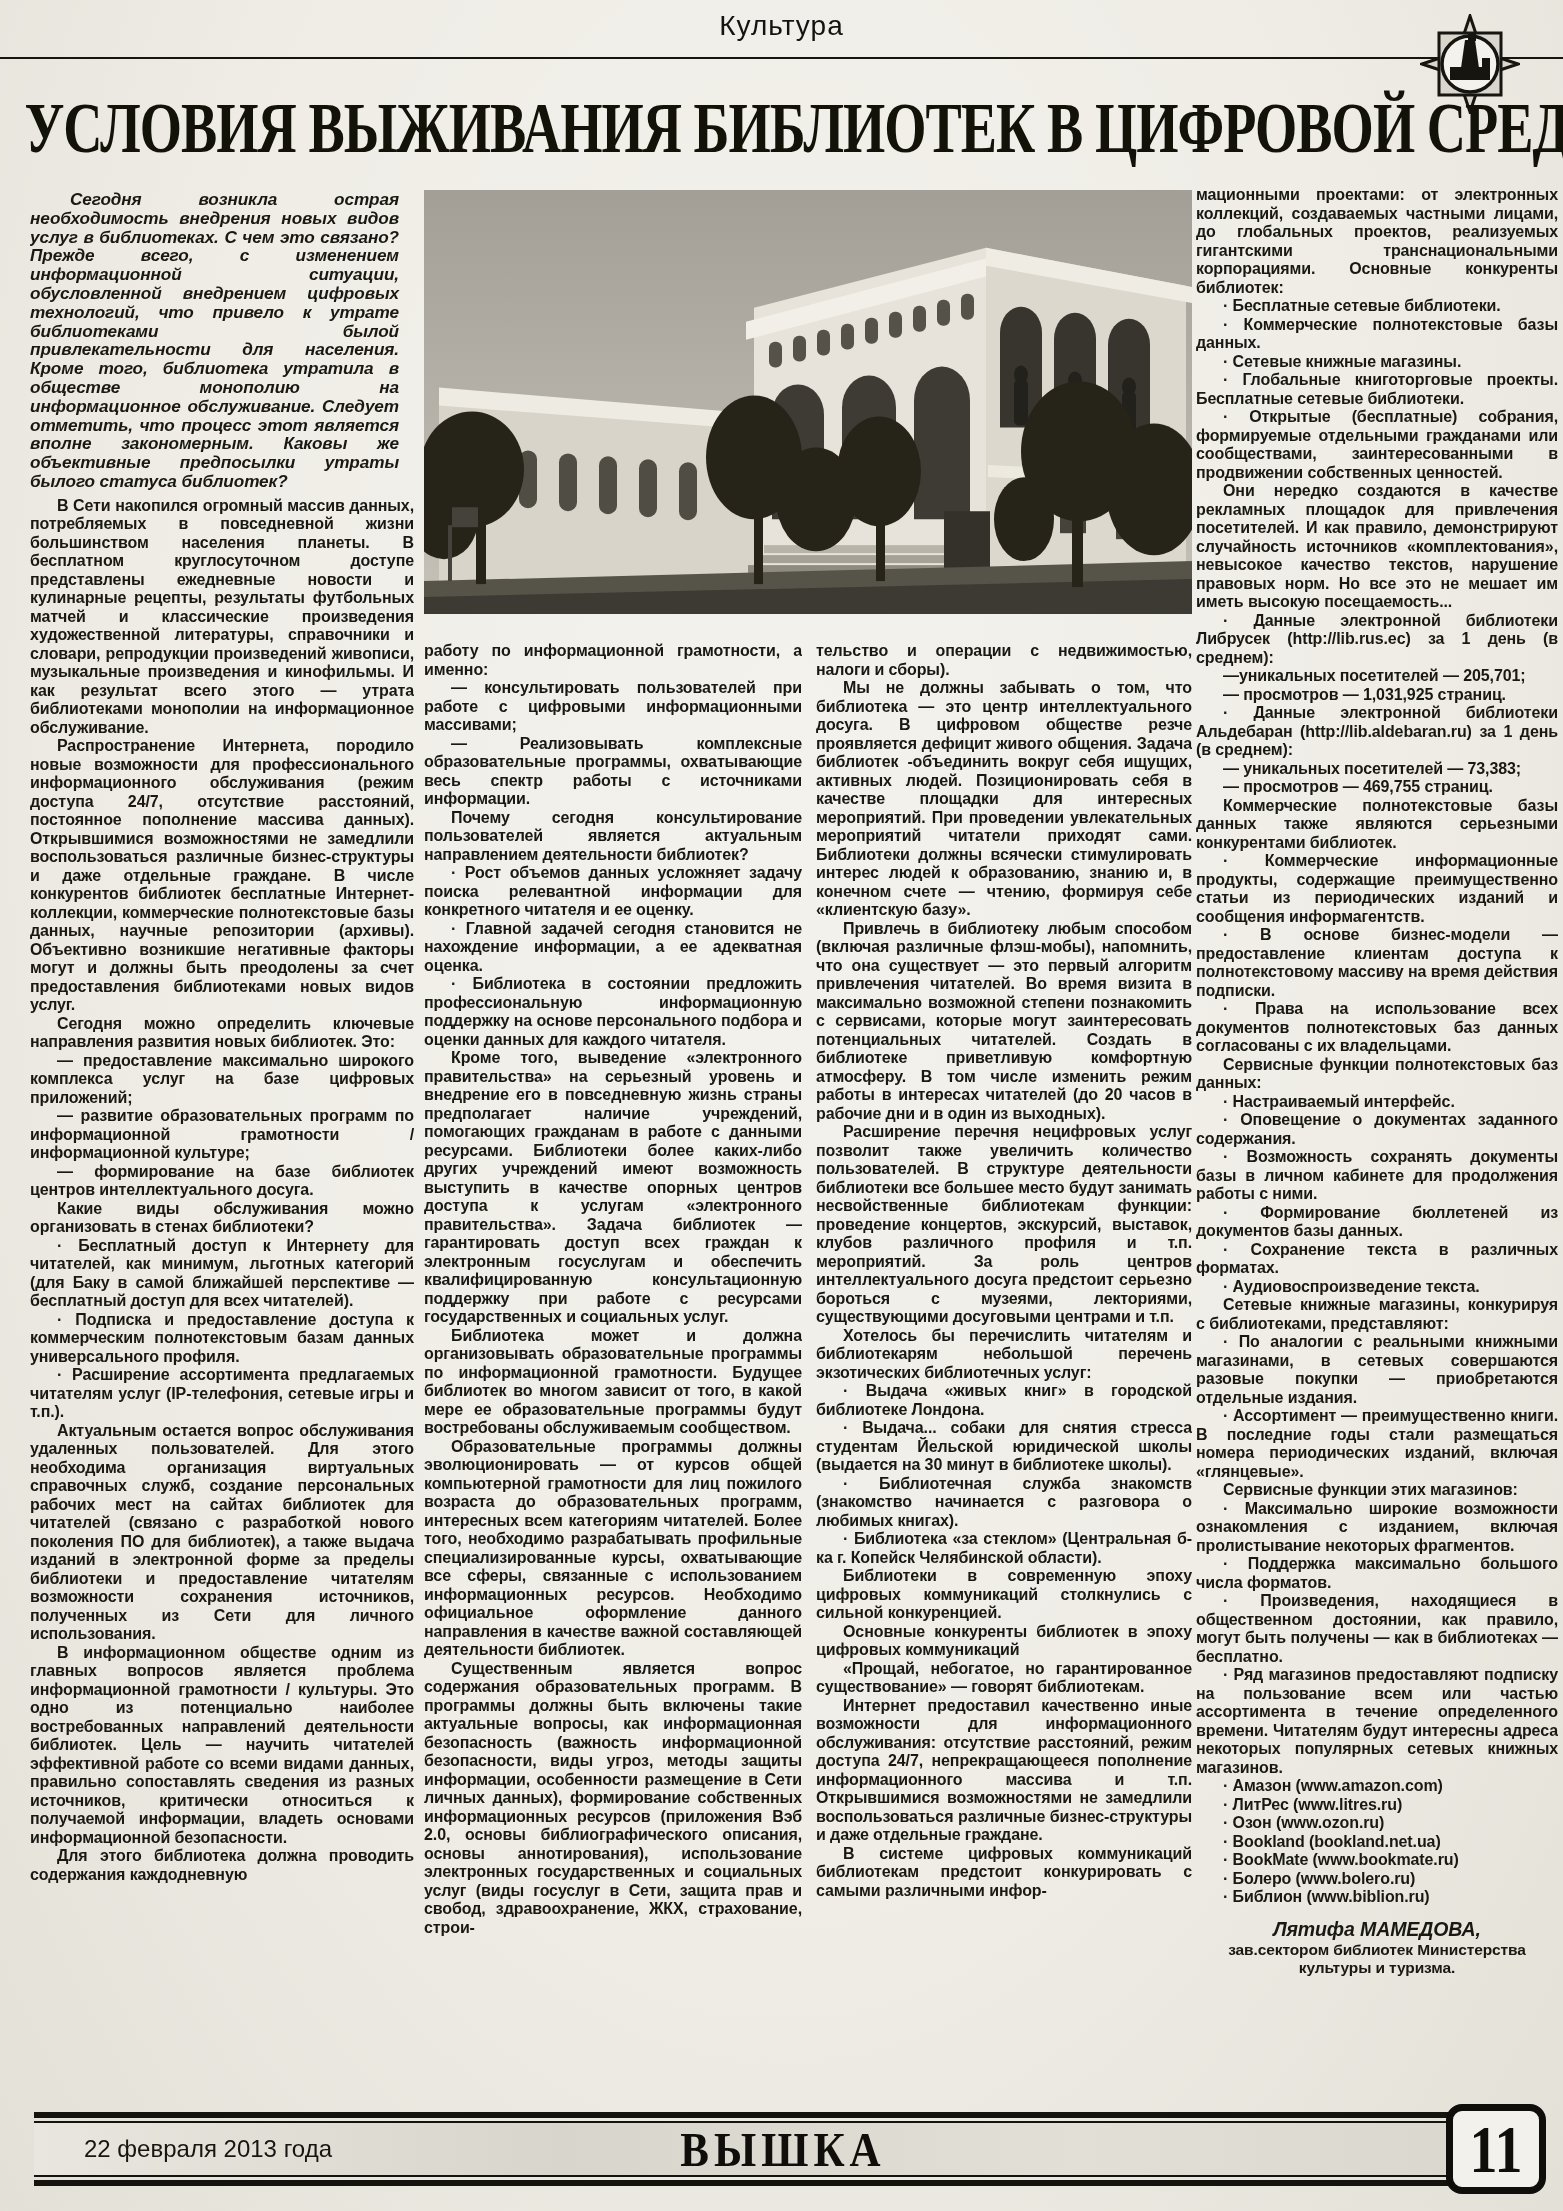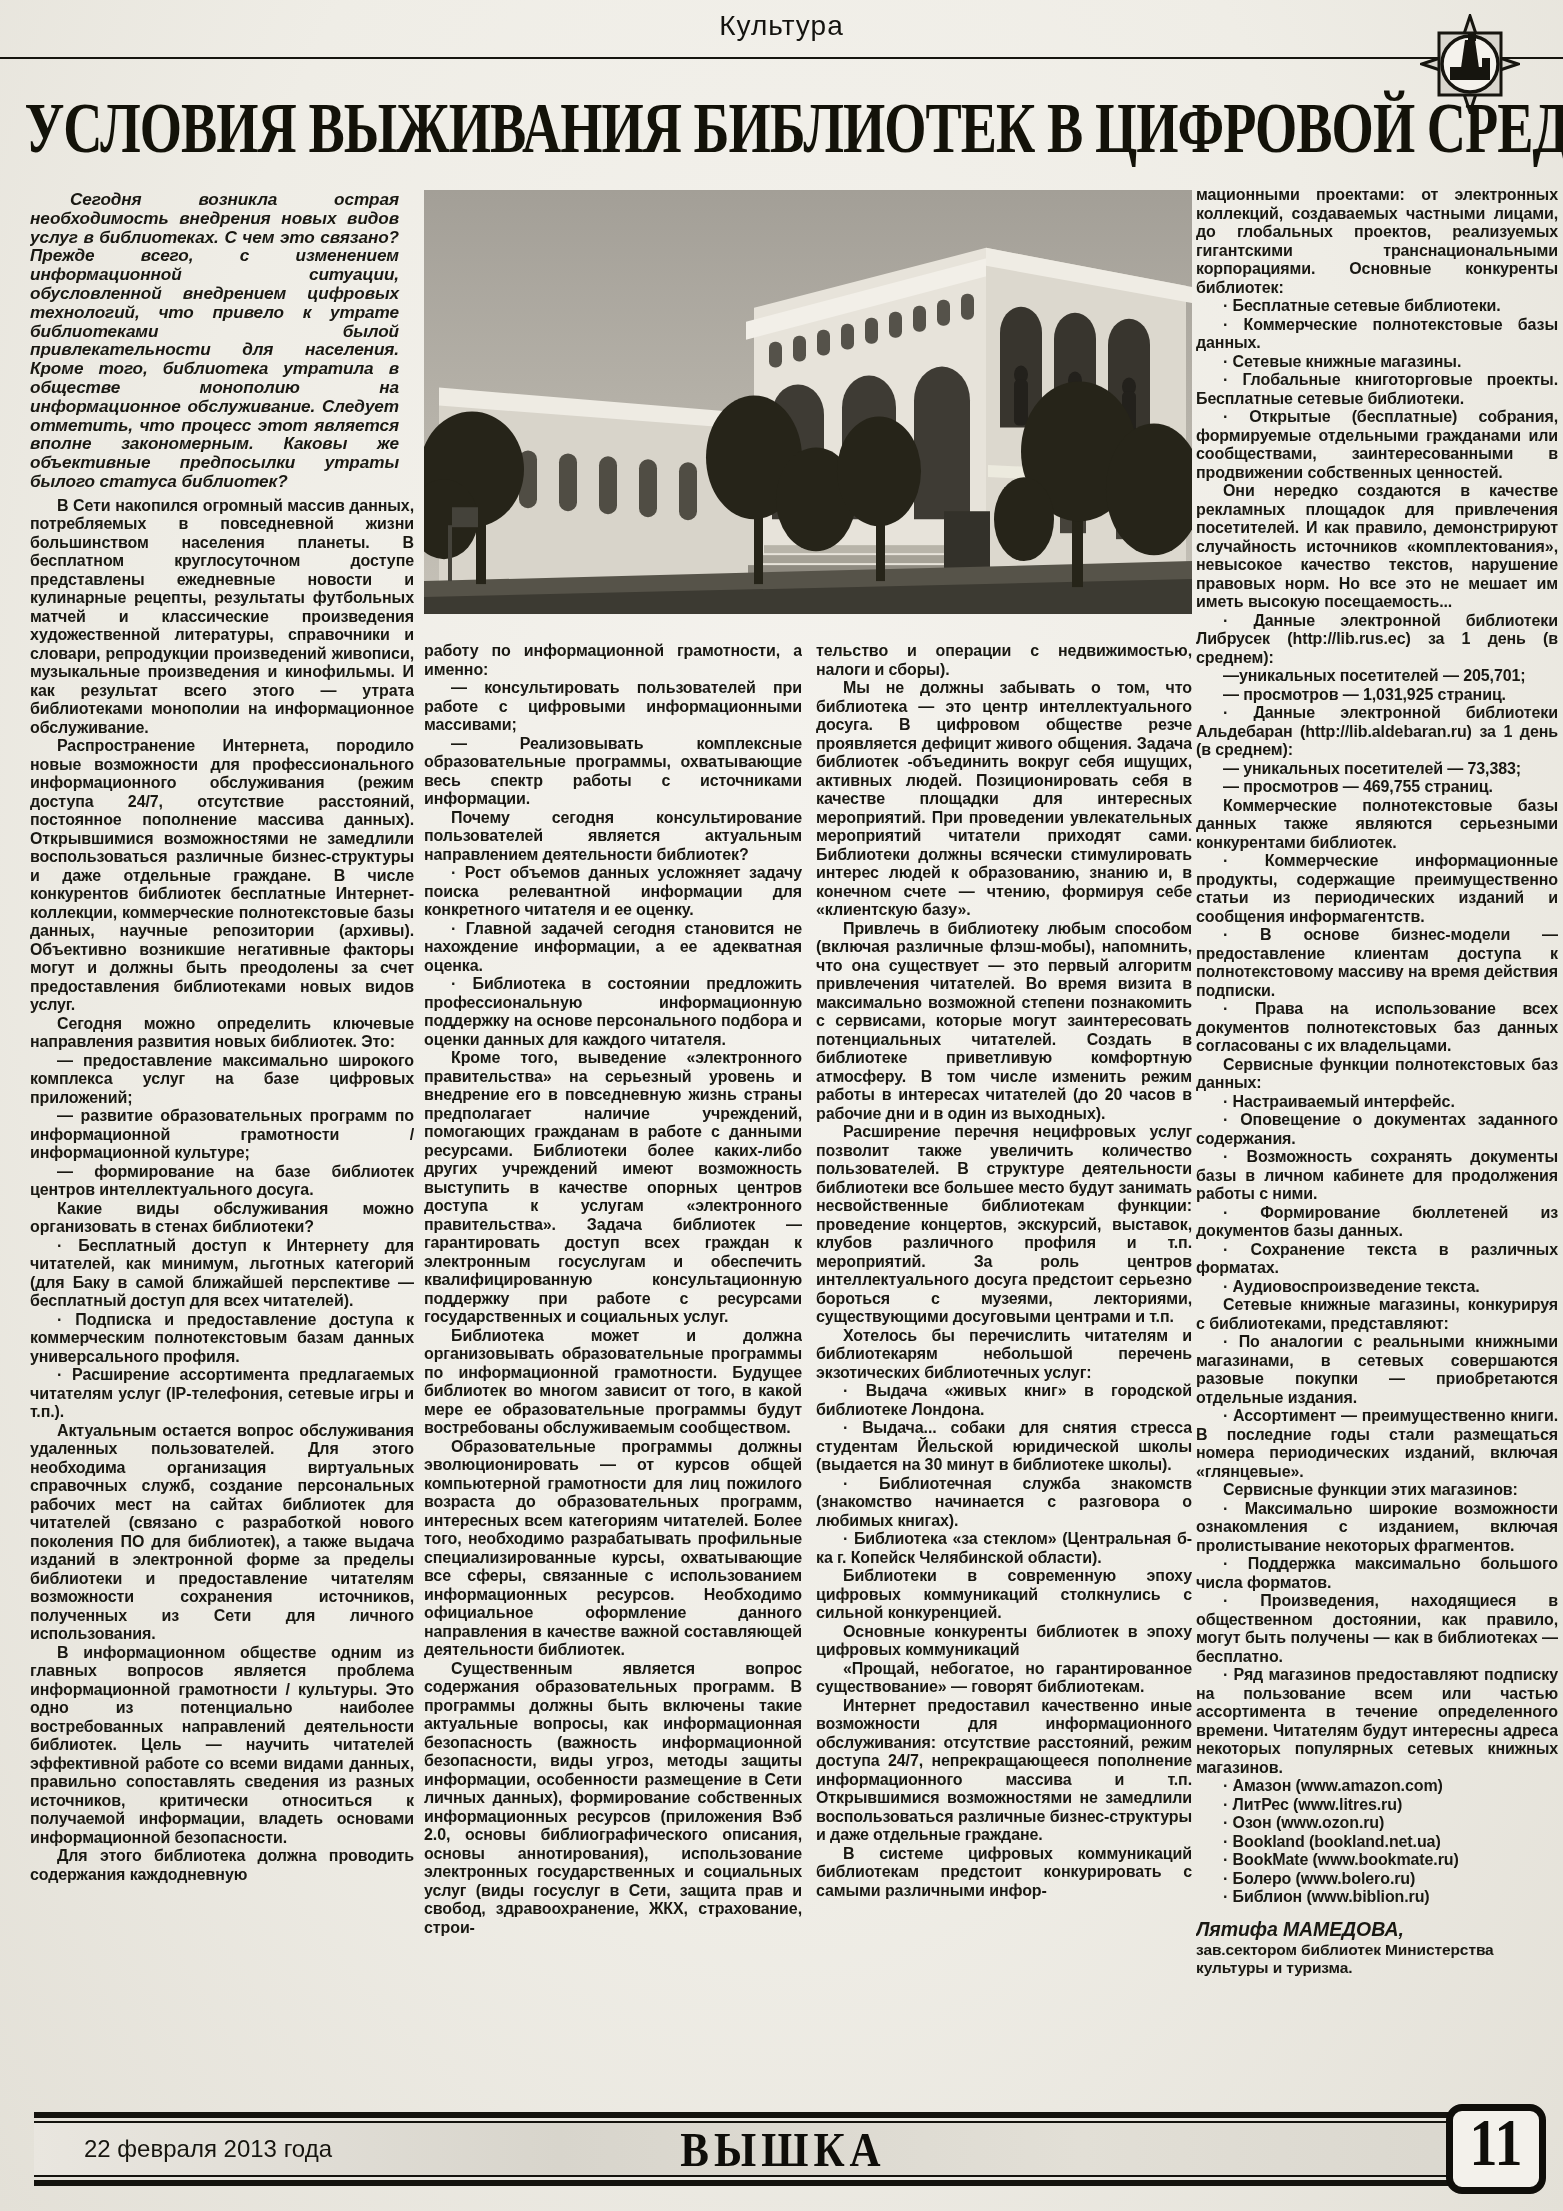--- a/index.html
+++ b/index.html
@@ -23,36 +23,36 @@
   .col3{left:816px;top:642px;width:376px;height:1466px;}
   .col4{left:1196px;top:186px;width:362px;height:1924px;}
   .para{margin:0;text-indent:27px;}
   .para.cont{text-indent:0;}
   .intro{margin:0 15px 6px 0;font-size:17.2px;line-height:18.8px;font-style:italic;
     font-weight:700;text-indent:40px;text-align:justify;}
   
   .photo{position:absolute;left:424px;top:190px;width:768px;height:424px;}
   .photo svg{display:block;width:100%;height:100%;}
   
-  .signature{margin-top:10px;text-align:left;font-weight:700;}
+  .signature{margin-top:10px;text-align:center;font-weight:700;}
   .sig-name{font-style:italic;font-size:19.5px;line-height:24px;}
   .sig-role{font-size:15.5px;line-height:18.5px;}
   
   .footer{position:absolute;left:34px;top:2112px;width:1498px;}
   .f-bar{height:6px;background:#14130e;}
   .f-thin{height:2px;background:#14130e;}
   .sp3{height:3px;}
   .f-content{position:relative;height:52px;display:flex;align-items:center;
     background:linear-gradient(90deg,#e9e6df 0%,#d8d5cc 35%,#e2dfd6 70%,#d9d6cd 100%);}
   .f-date{margin-left:50px;font-size:24px;font-weight:400;color:#16150f;}
   .f-masthead{position:absolute;left:50%;transform:translateX(-50%) scaleY(1.15);
     font-family:"Liberation Serif",serif;font-weight:700;font-size:43px;letter-spacing:5px;color:#0f0e0a;}
   .page-num-box{position:absolute;left:1412px;top:-8px;width:100px;height:90px;
     background:#f3f1eb;border:7px solid #0f0e0a;border-radius:16px;box-sizing:border-box;
-    display:flex;justify-content:center;
+    display:flex;align-items:center;justify-content:center;
     font-family:"Liberation Serif",serif;font-weight:700;font-size:56px;color:#0f0e0a;}
   .page-num-box span{transform:scaleY(1.2);}
 </style>
 </head>
 <body>
 
 <div class="page">
 
   <div class="section-label">Культура</div>
   <div class="top-rule"></div>

